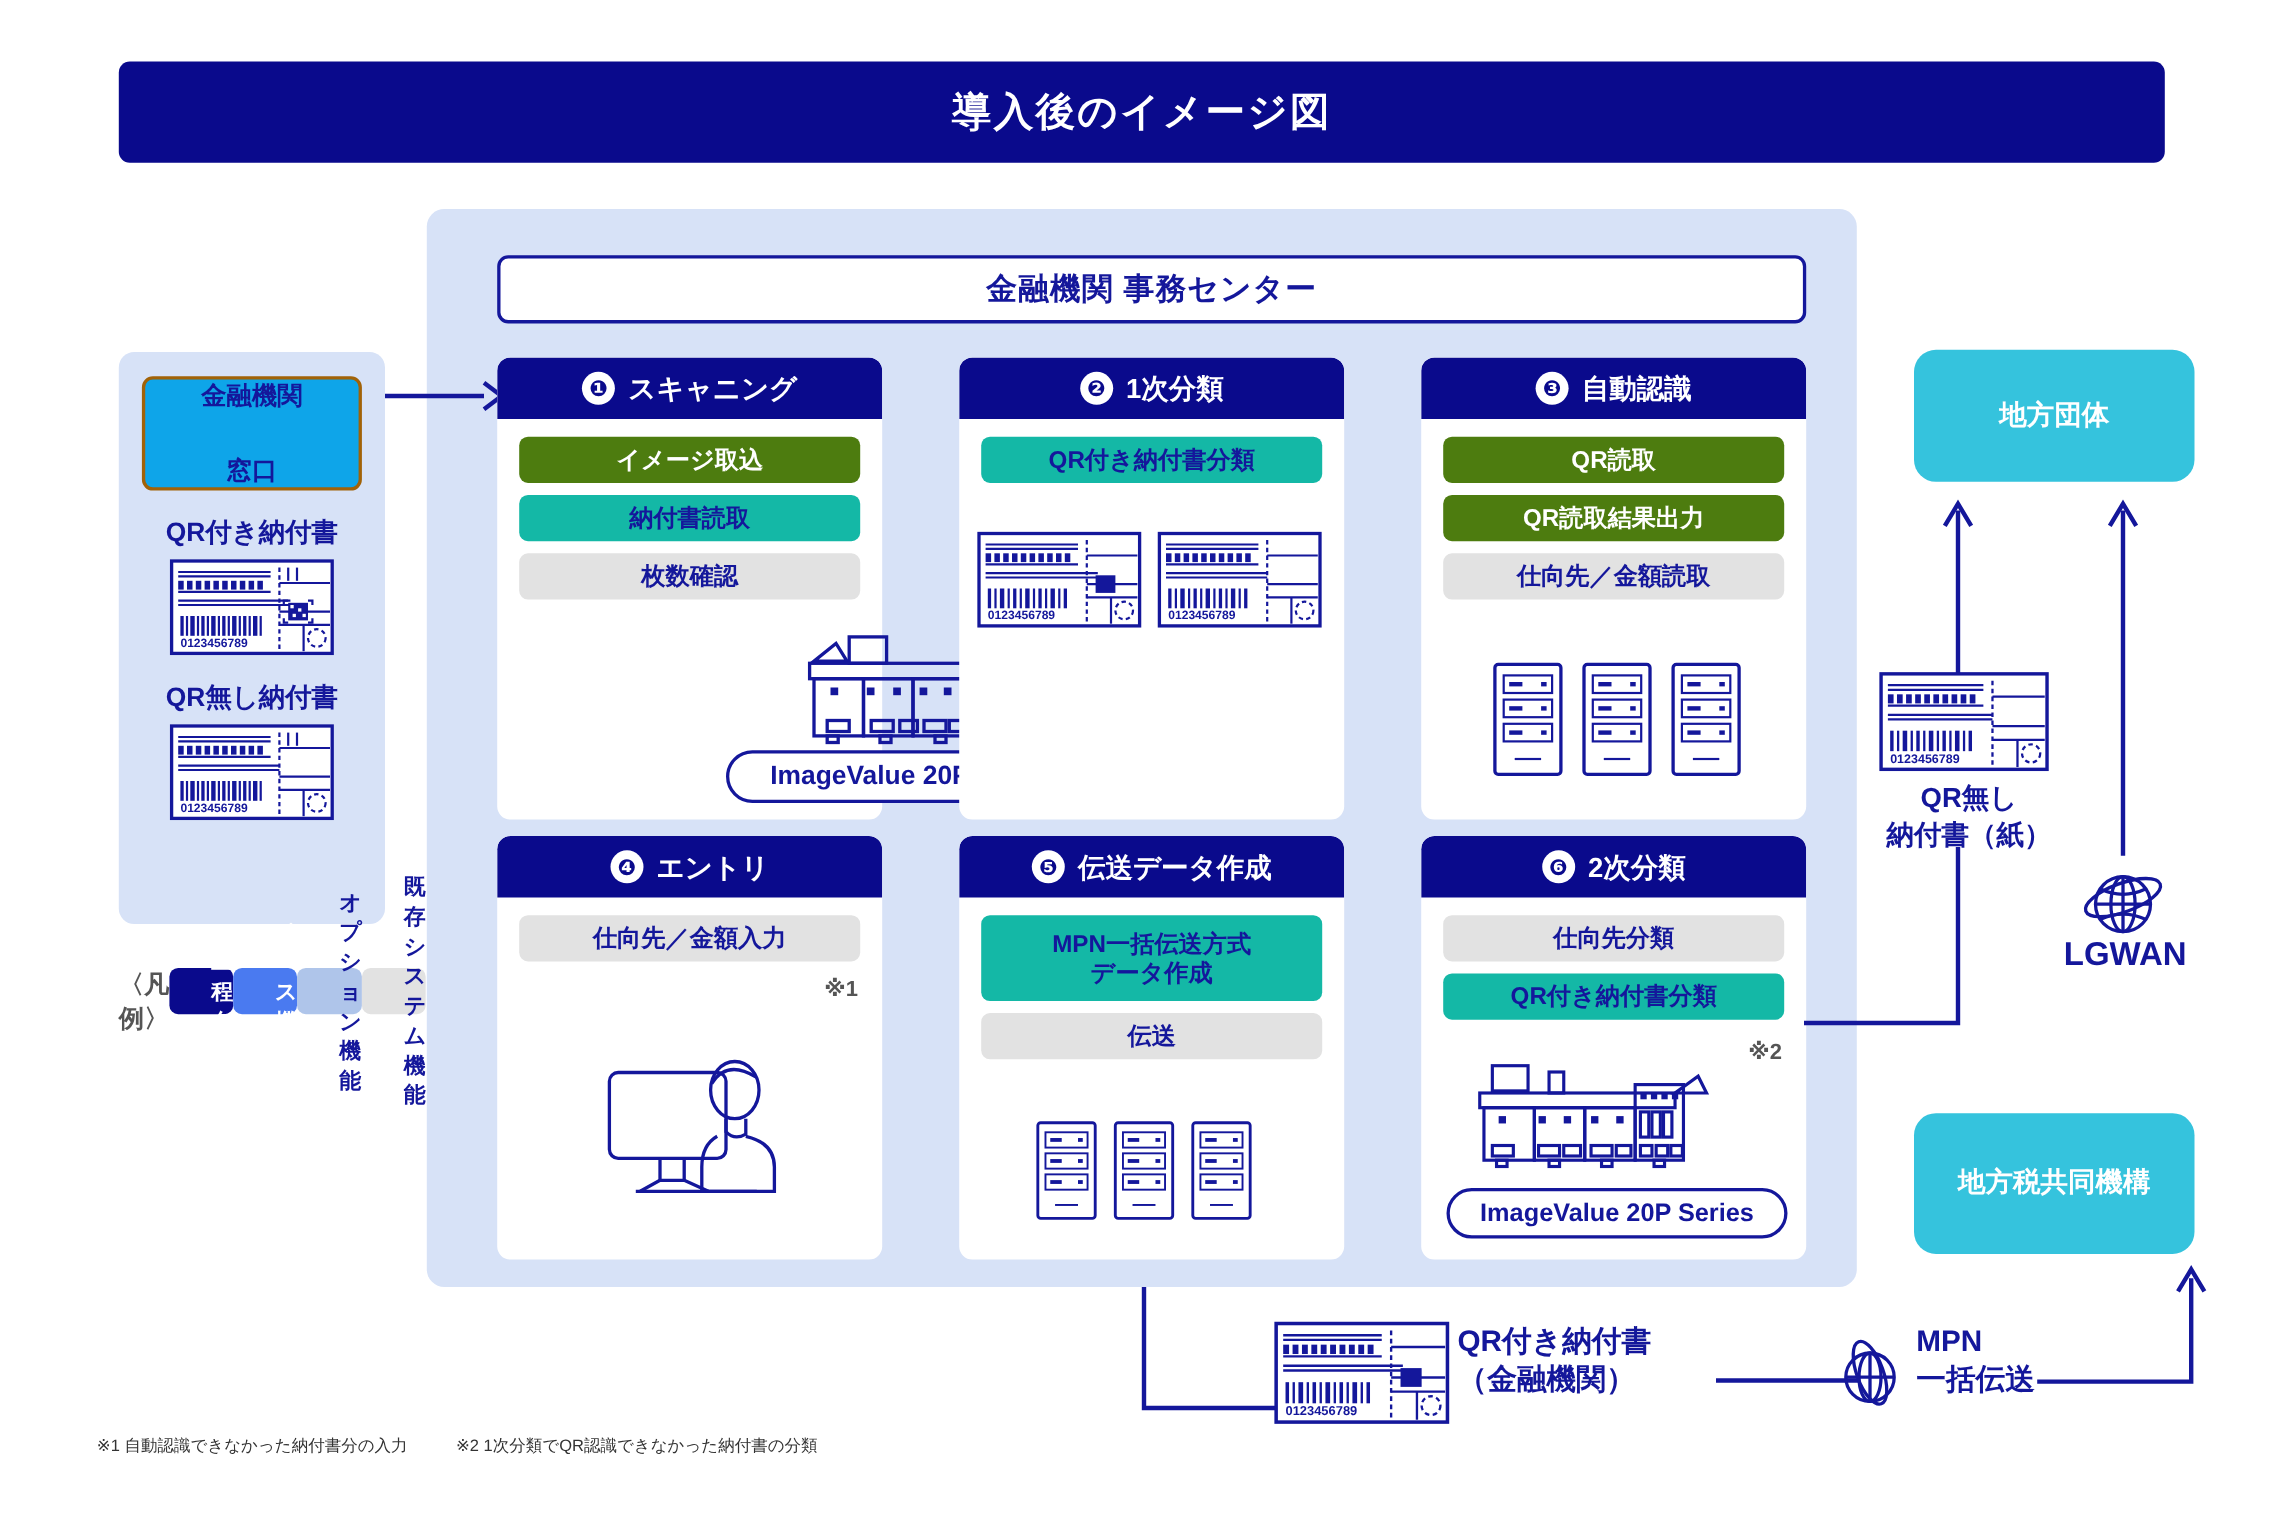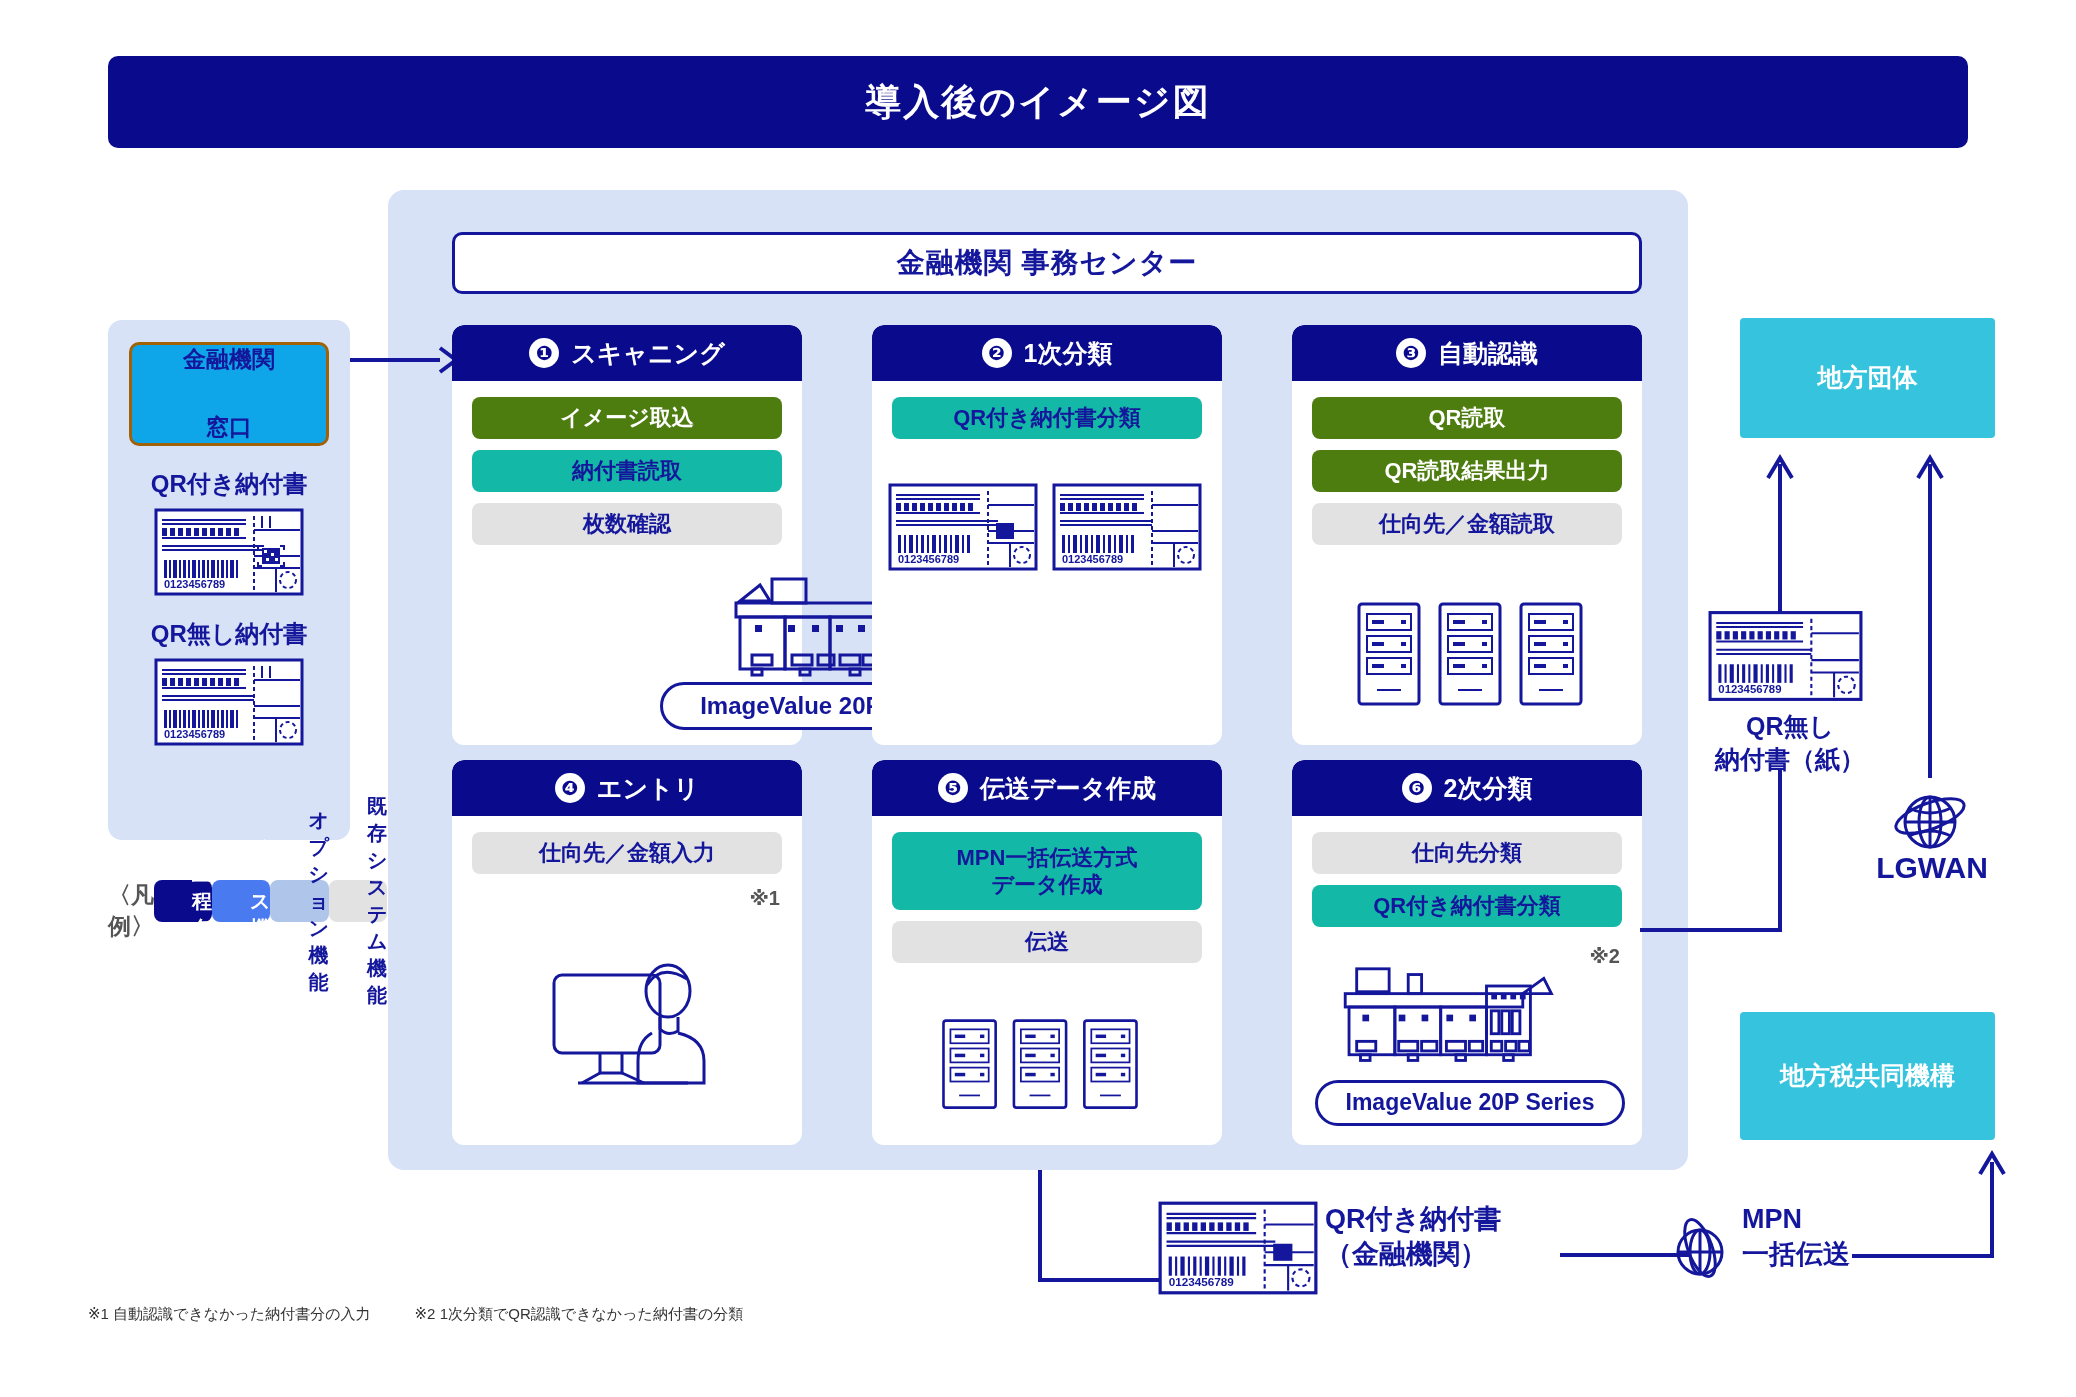--- a/index.html
+++ b/index.html
@@ -118,21 +118,21 @@
     background: #ffffff; border: 3px solid #14179b;
     color: #14179b; font-weight: bold;
     display: flex; align-items: center; justify-content: center;
     text-align: center; line-height: 1.2;
   }
   .pill-round { border-radius: 999px; }
   .pill-rect  { border-radius: 10px; }
 
   
   .cyan-box {
-    position: absolute; background: #35c3dd; border-radius: 4px;
+    position: absolute; background: #35c3dd; border-radius: 20px;
     display: flex; align-items: center; justify-content: center;
     color: #ffffff; font-size: 25px; font-weight: bold;
     text-align: center; line-height: 1.35;
   }
   .blue-text {
     position: absolute; color: #14179b; font-weight: bold;
     text-align: center; line-height: 1.3;
   }
 
   svg { display: block; overflow: visible; }

